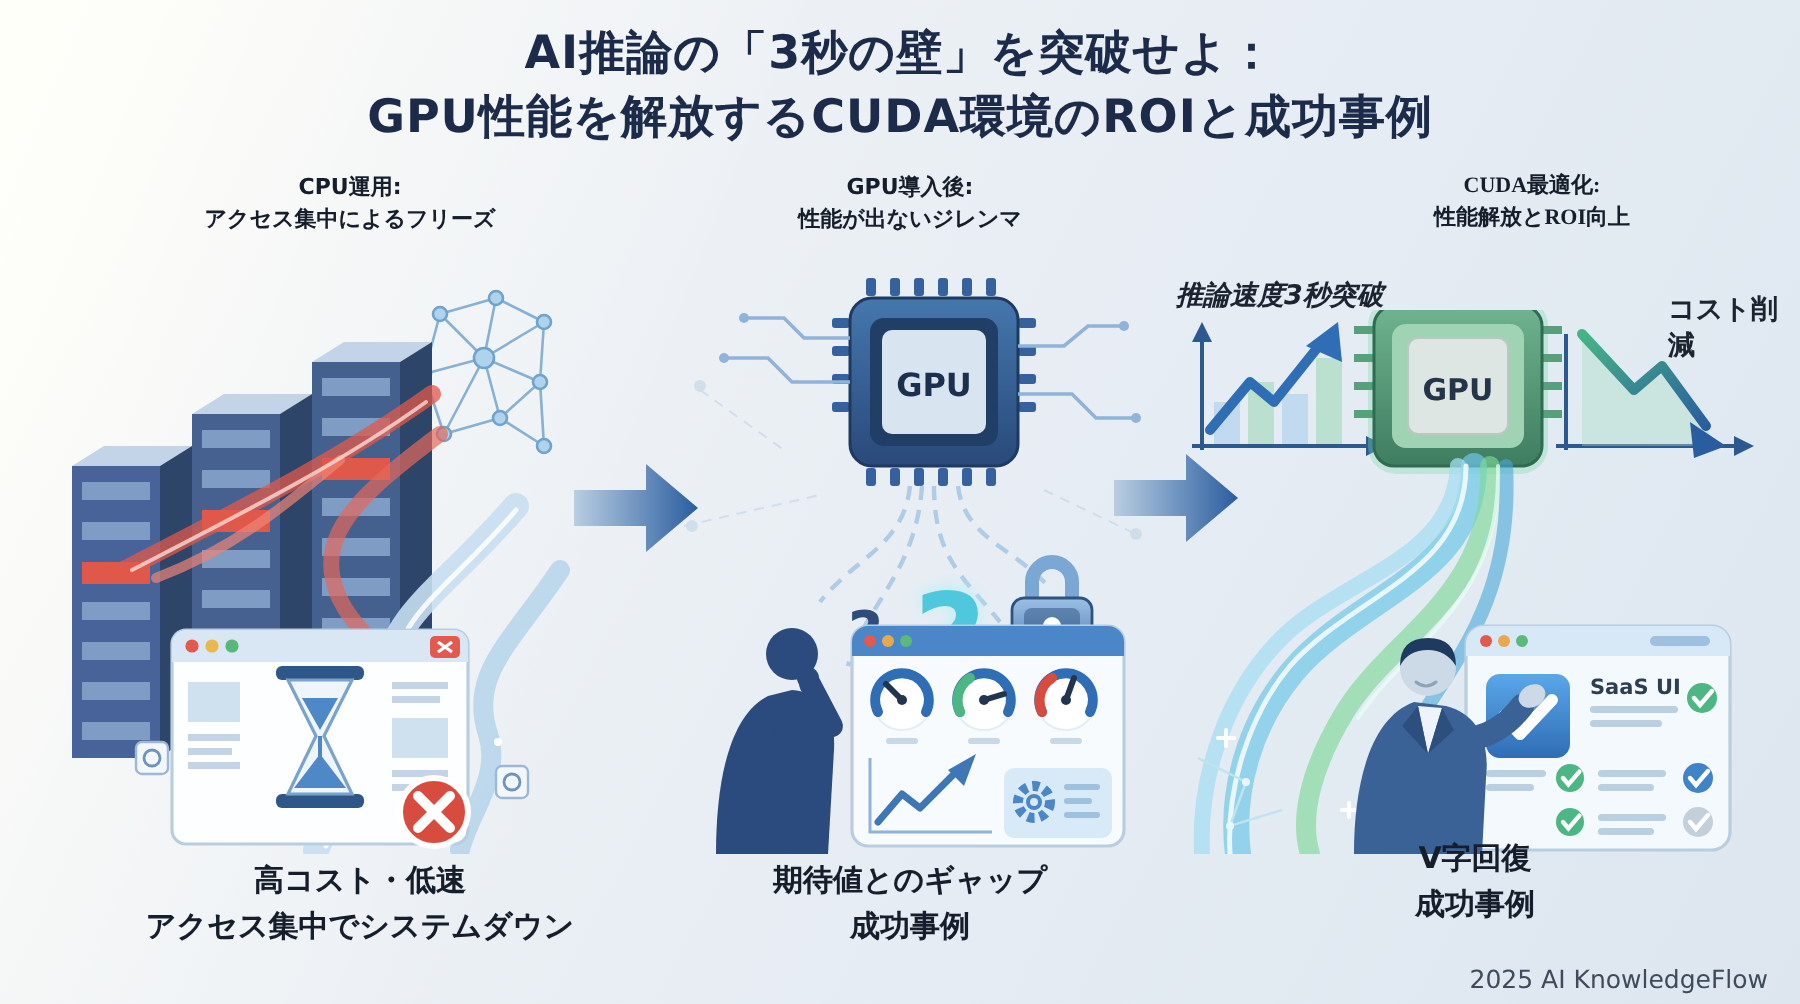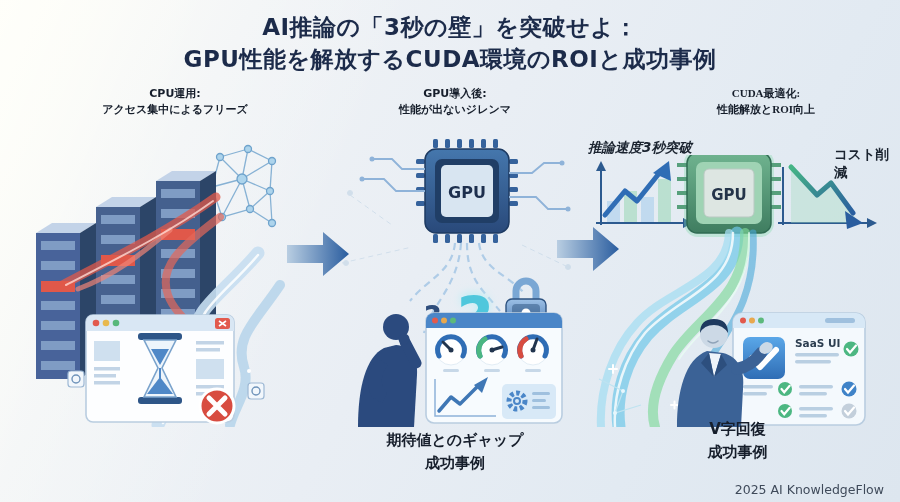--- a/index.html
+++ b/index.html
@@ -174,20 +174,24 @@
         <polygon points="127,259 153,259 140,242" fill="#4f88c7"></polygon>
         <line x1="140" y1="233" x2="140" y2="256" stroke="#4f88c7" stroke-width="2"></line>
       </g>
       <g>
         <circle cx="197" cy="271" r="17" fill="#d84c40" stroke="#fff" stroke-width="3"></circle>
         <path d="M189,263 l16,16 M205,263 l-16,16" stroke="#fff" stroke-width="5" stroke-linecap="round"></path>
       </g>
     </g>
   </svg>
 
+  <div class="panel-caption" style="left:35px;top:429px;width:290px;">
+    <div>高コスト・低速</div>
+    <div>アクセス集中でシステムダウン</div>
+  </div>
 
   <svg class="illus" style="left:287px;top:232px;" width="62" height="44" viewBox="0 0 62 44">
     <defs>
         <linearGradient id="ar1" x1="0" y1="0" x2="1" y2="0">
       <stop offset="0" stop-color="#b9cee2"></stop>
           <stop offset="1" stop-color="#2a5d9f"></stop>
         </linearGradient>
       </defs>
     <polygon points="0,13 36,13 36,0 62,22 36,44 36,31 0,31" fill="url(#ar1)"></polygon>
   </svg>

